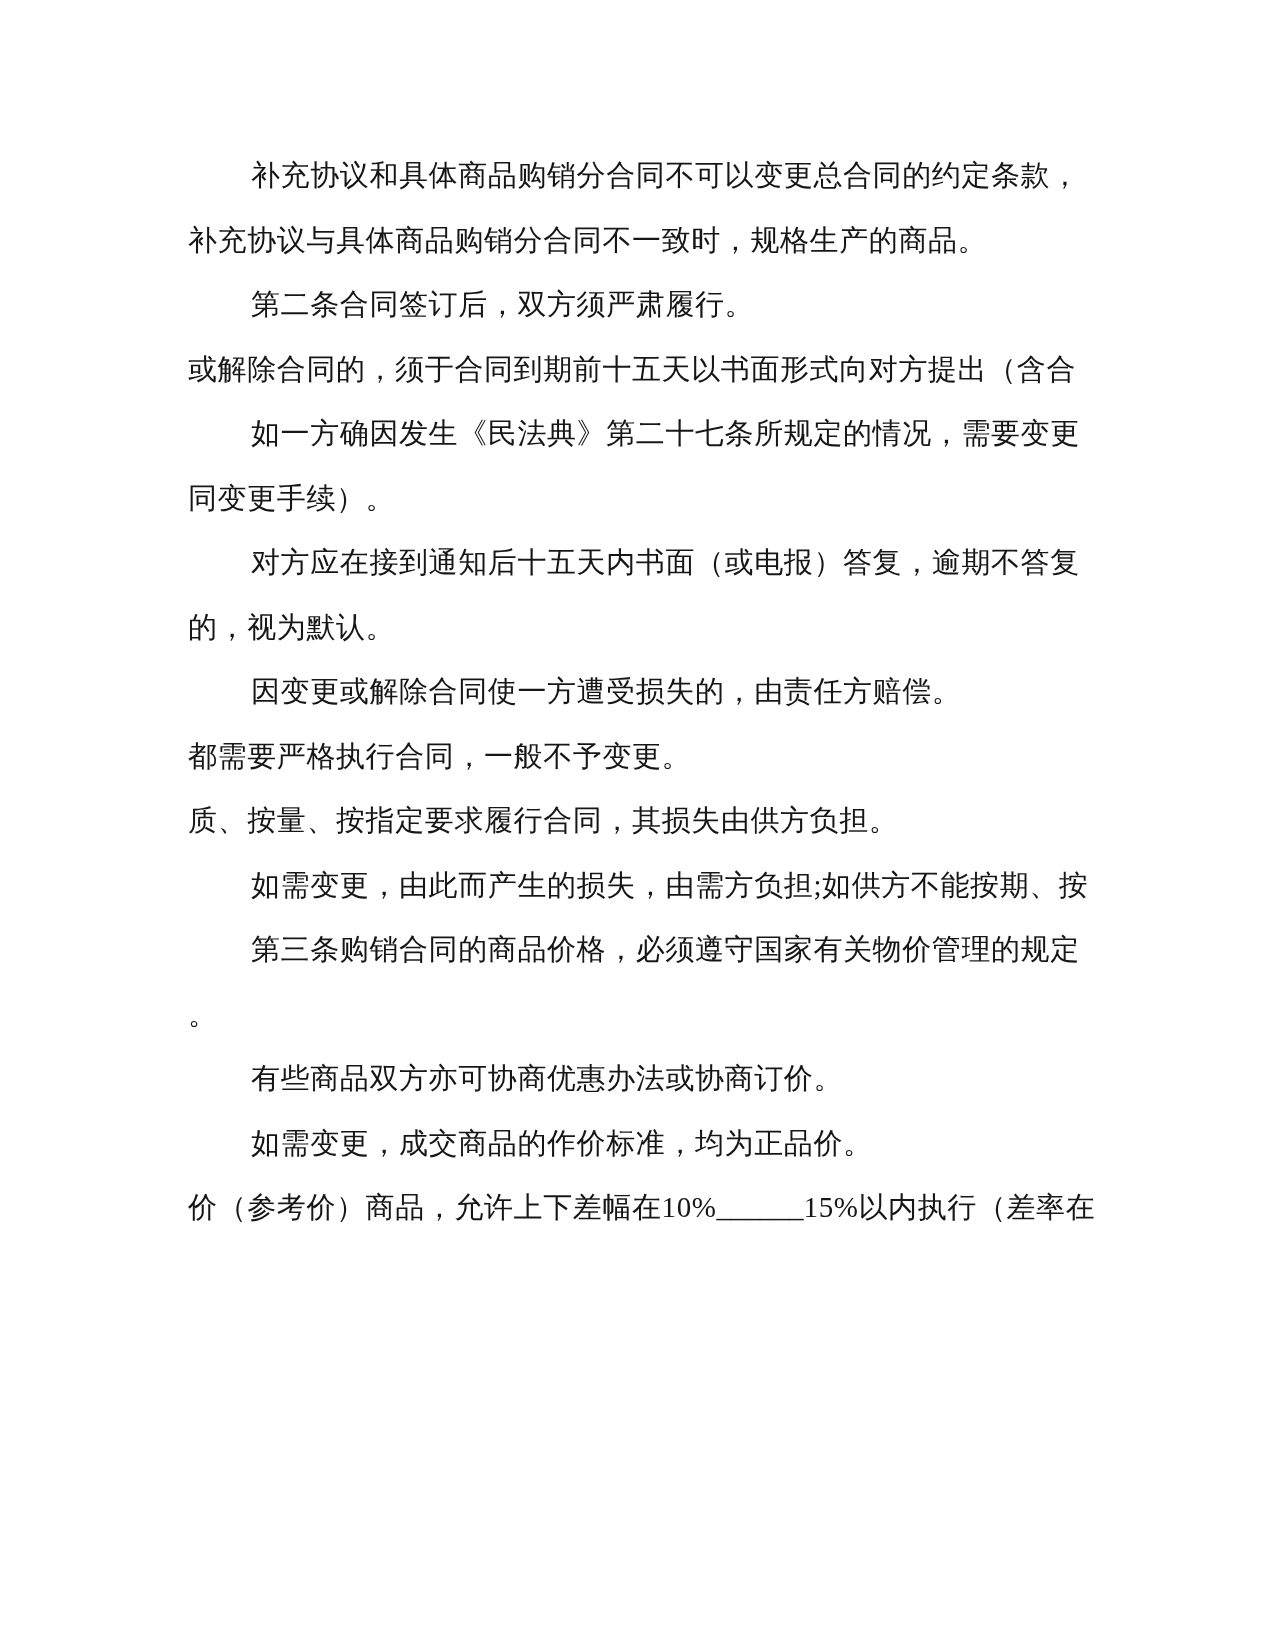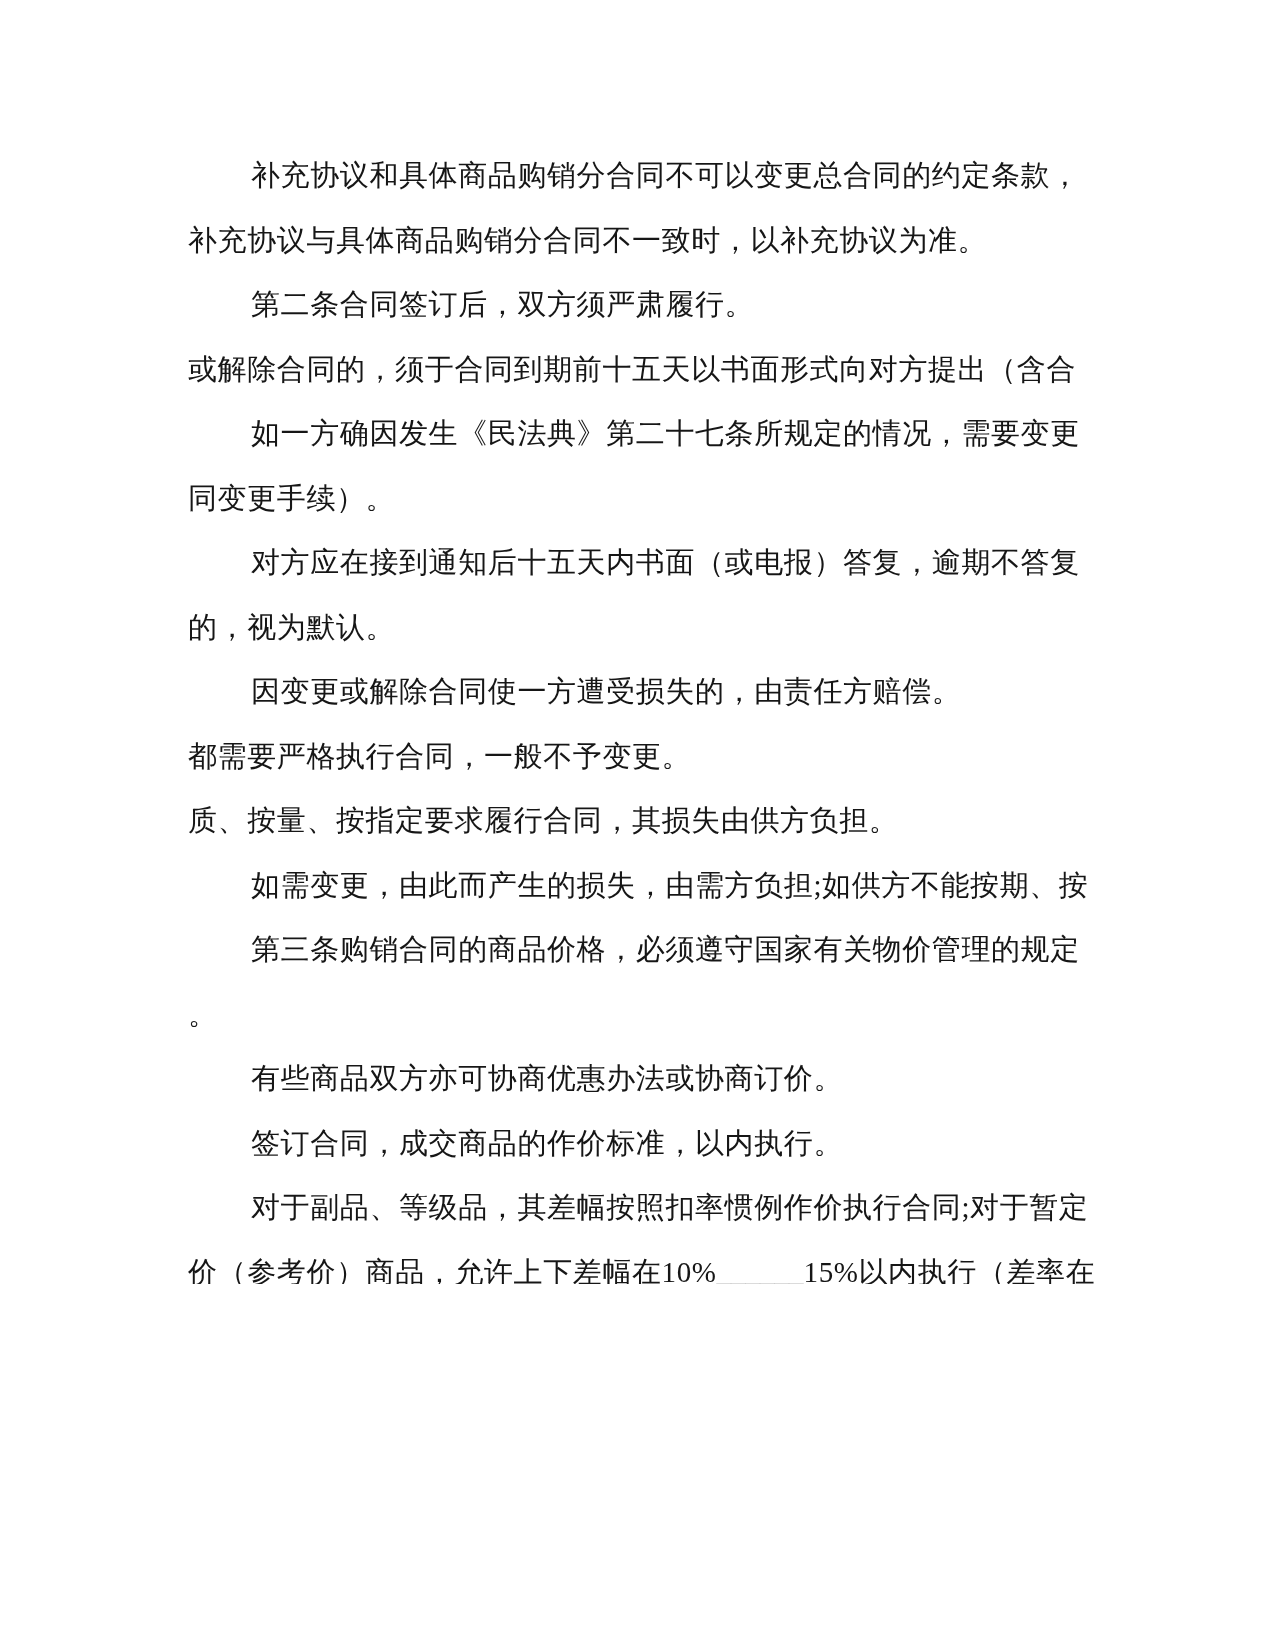--- a/index.html
+++ b/index.html
@@ -49,34 +49,33 @@
     letter-spacing: 1px;
     color: #b91c1c;
   }
 </style>
 </head>
 <body>
 
 <div class="page">
   <div class="content">
       <div class="line indent"><span class="seg">补充协议和具体商品购销分合同不可以变更总合同的约定条款，</span></div>
-      <div class="line"><span class="seg">补充协议与具体商品购销分合同不一致时，以补充协议为准。</span></div>
+      <div class="line"><span class="seg">补充协议与具体商品购销分合同不一致时，规格生产的商品。</span></div>
       <div class="line indent"><span class="seg bold">第二条合同签订后，双方须严肃履行。</span></div>
       <div class="line"><span class="seg">或解除合同的，须于合同到期前十五天以书面形式向对方提出（含合</span></div>
       <div class="line indent"><span class="seg">如一方确因发生《民法典》第二十七条所规定的情况，需要变更</span></div>
       <div class="line"><span class="seg">同变更手续）。</span></div>
       <div class="line indent"><span class="seg">对方应在接到通知后十五天内书面（或电报）答复，逾期不答复</span></div>
       <div class="line"><span class="seg">的，视为默认。</span></div>
       <div class="line indent"><span class="seg">因变更或解除合同使一方遭受损失的，由责任方赔偿。</span></div>
       <div class="line"><span class="seg">都需要严格执行合同，一般不予变更。</span></div>
       <div class="line"><span class="seg">质、按量、按指定要求履行合同，其损失由供方负担。</span></div>
       <div class="line indent"><span class="seg">如需变更，由此而产生的损失，由需方负担;如供方不能按期、按</span></div>
       <div class="line indent"><span class="seg bold">第三条</span><span class="seg">购销合同的商品价格，必须遵守国家有关物价管理的规定</span></div>
       <div class="line"><span class="seg">。</span></div>
       <div class="line indent"><span class="seg">有些商品双方亦可协商优惠办法或协商订价。</span></div>
-      <div class="line indent"><span class="seg">签订合同，成交商品的作价标准，以内执行。</span></div>
-      <div class="line indent"><span class="seg">对于副品、等级品，其差幅按照扣率惯例作价执行合同;对于暂定</span></div>
+      <div class="line indent"><span class="seg">如需变更，成交商品的作价标准，均为正品价。</span></div>
       <div class="line"><span class="seg">价（参考价）商品，允许上下差幅在10%</span><span class="seg blank">______</span><span class="seg">15%以内执行（差率在</span></div>
     </div>
   <div class="footer">
     <span>第4页共35页</span>
   </div>
 </div>
 
 </body></html>

